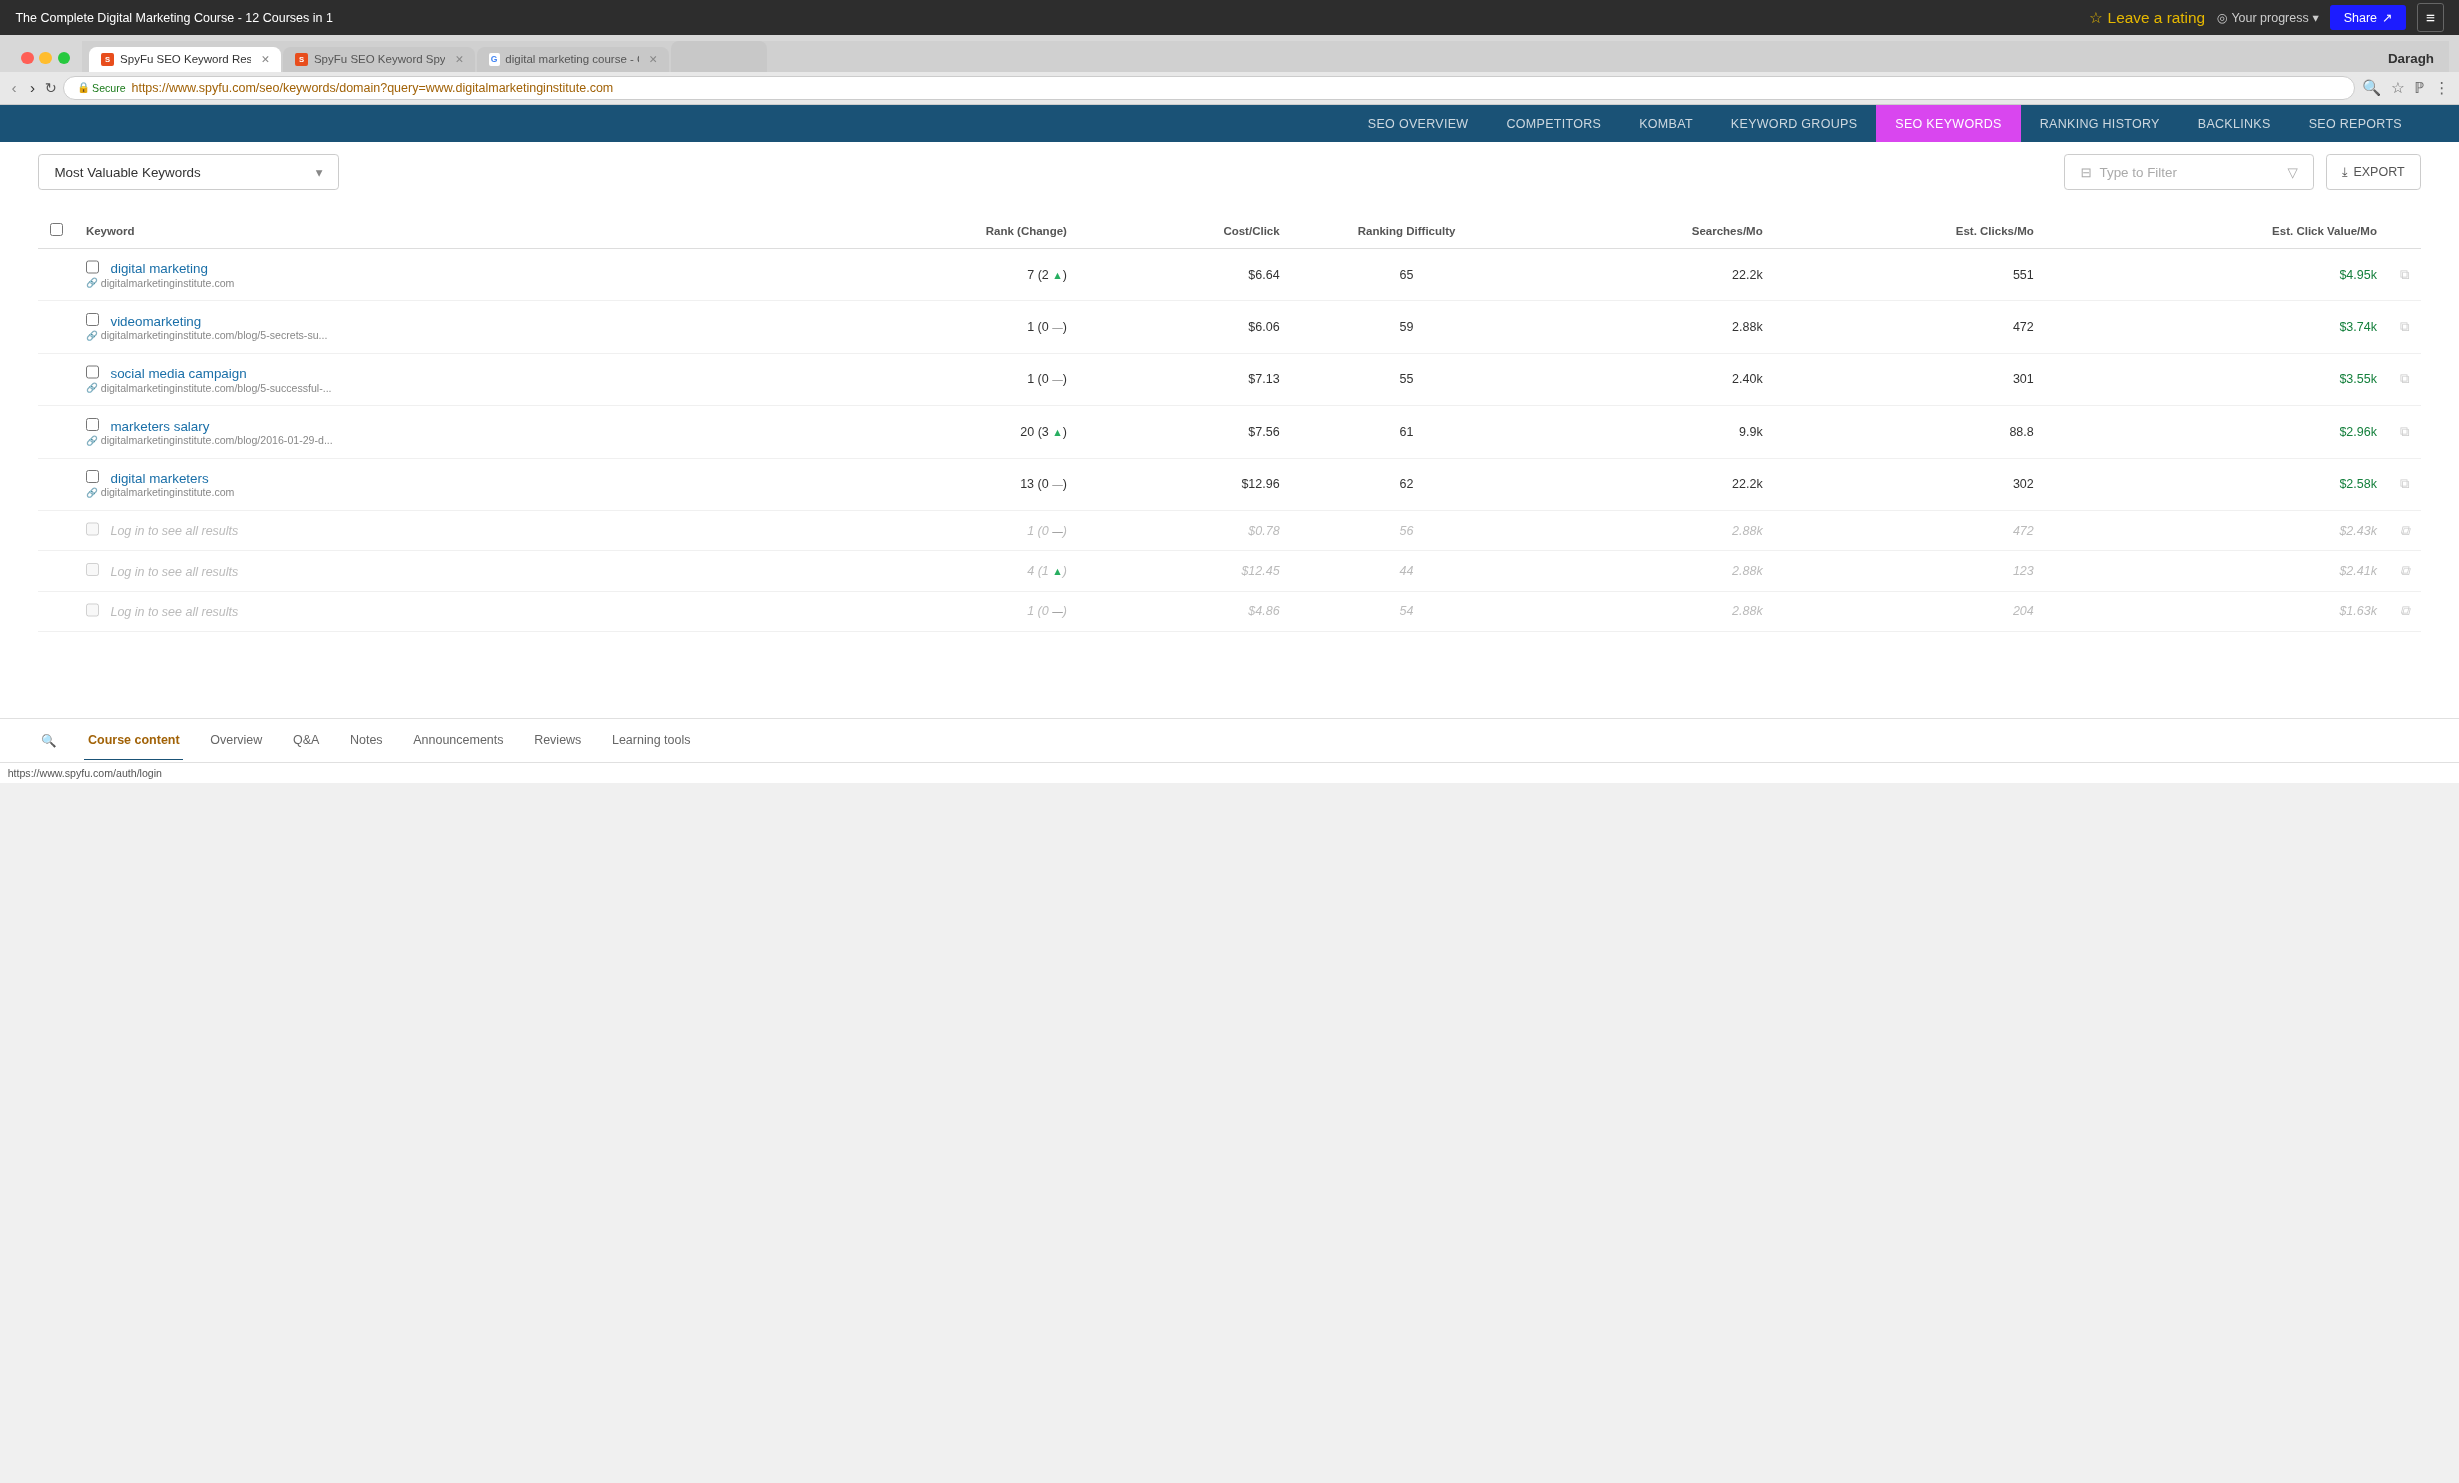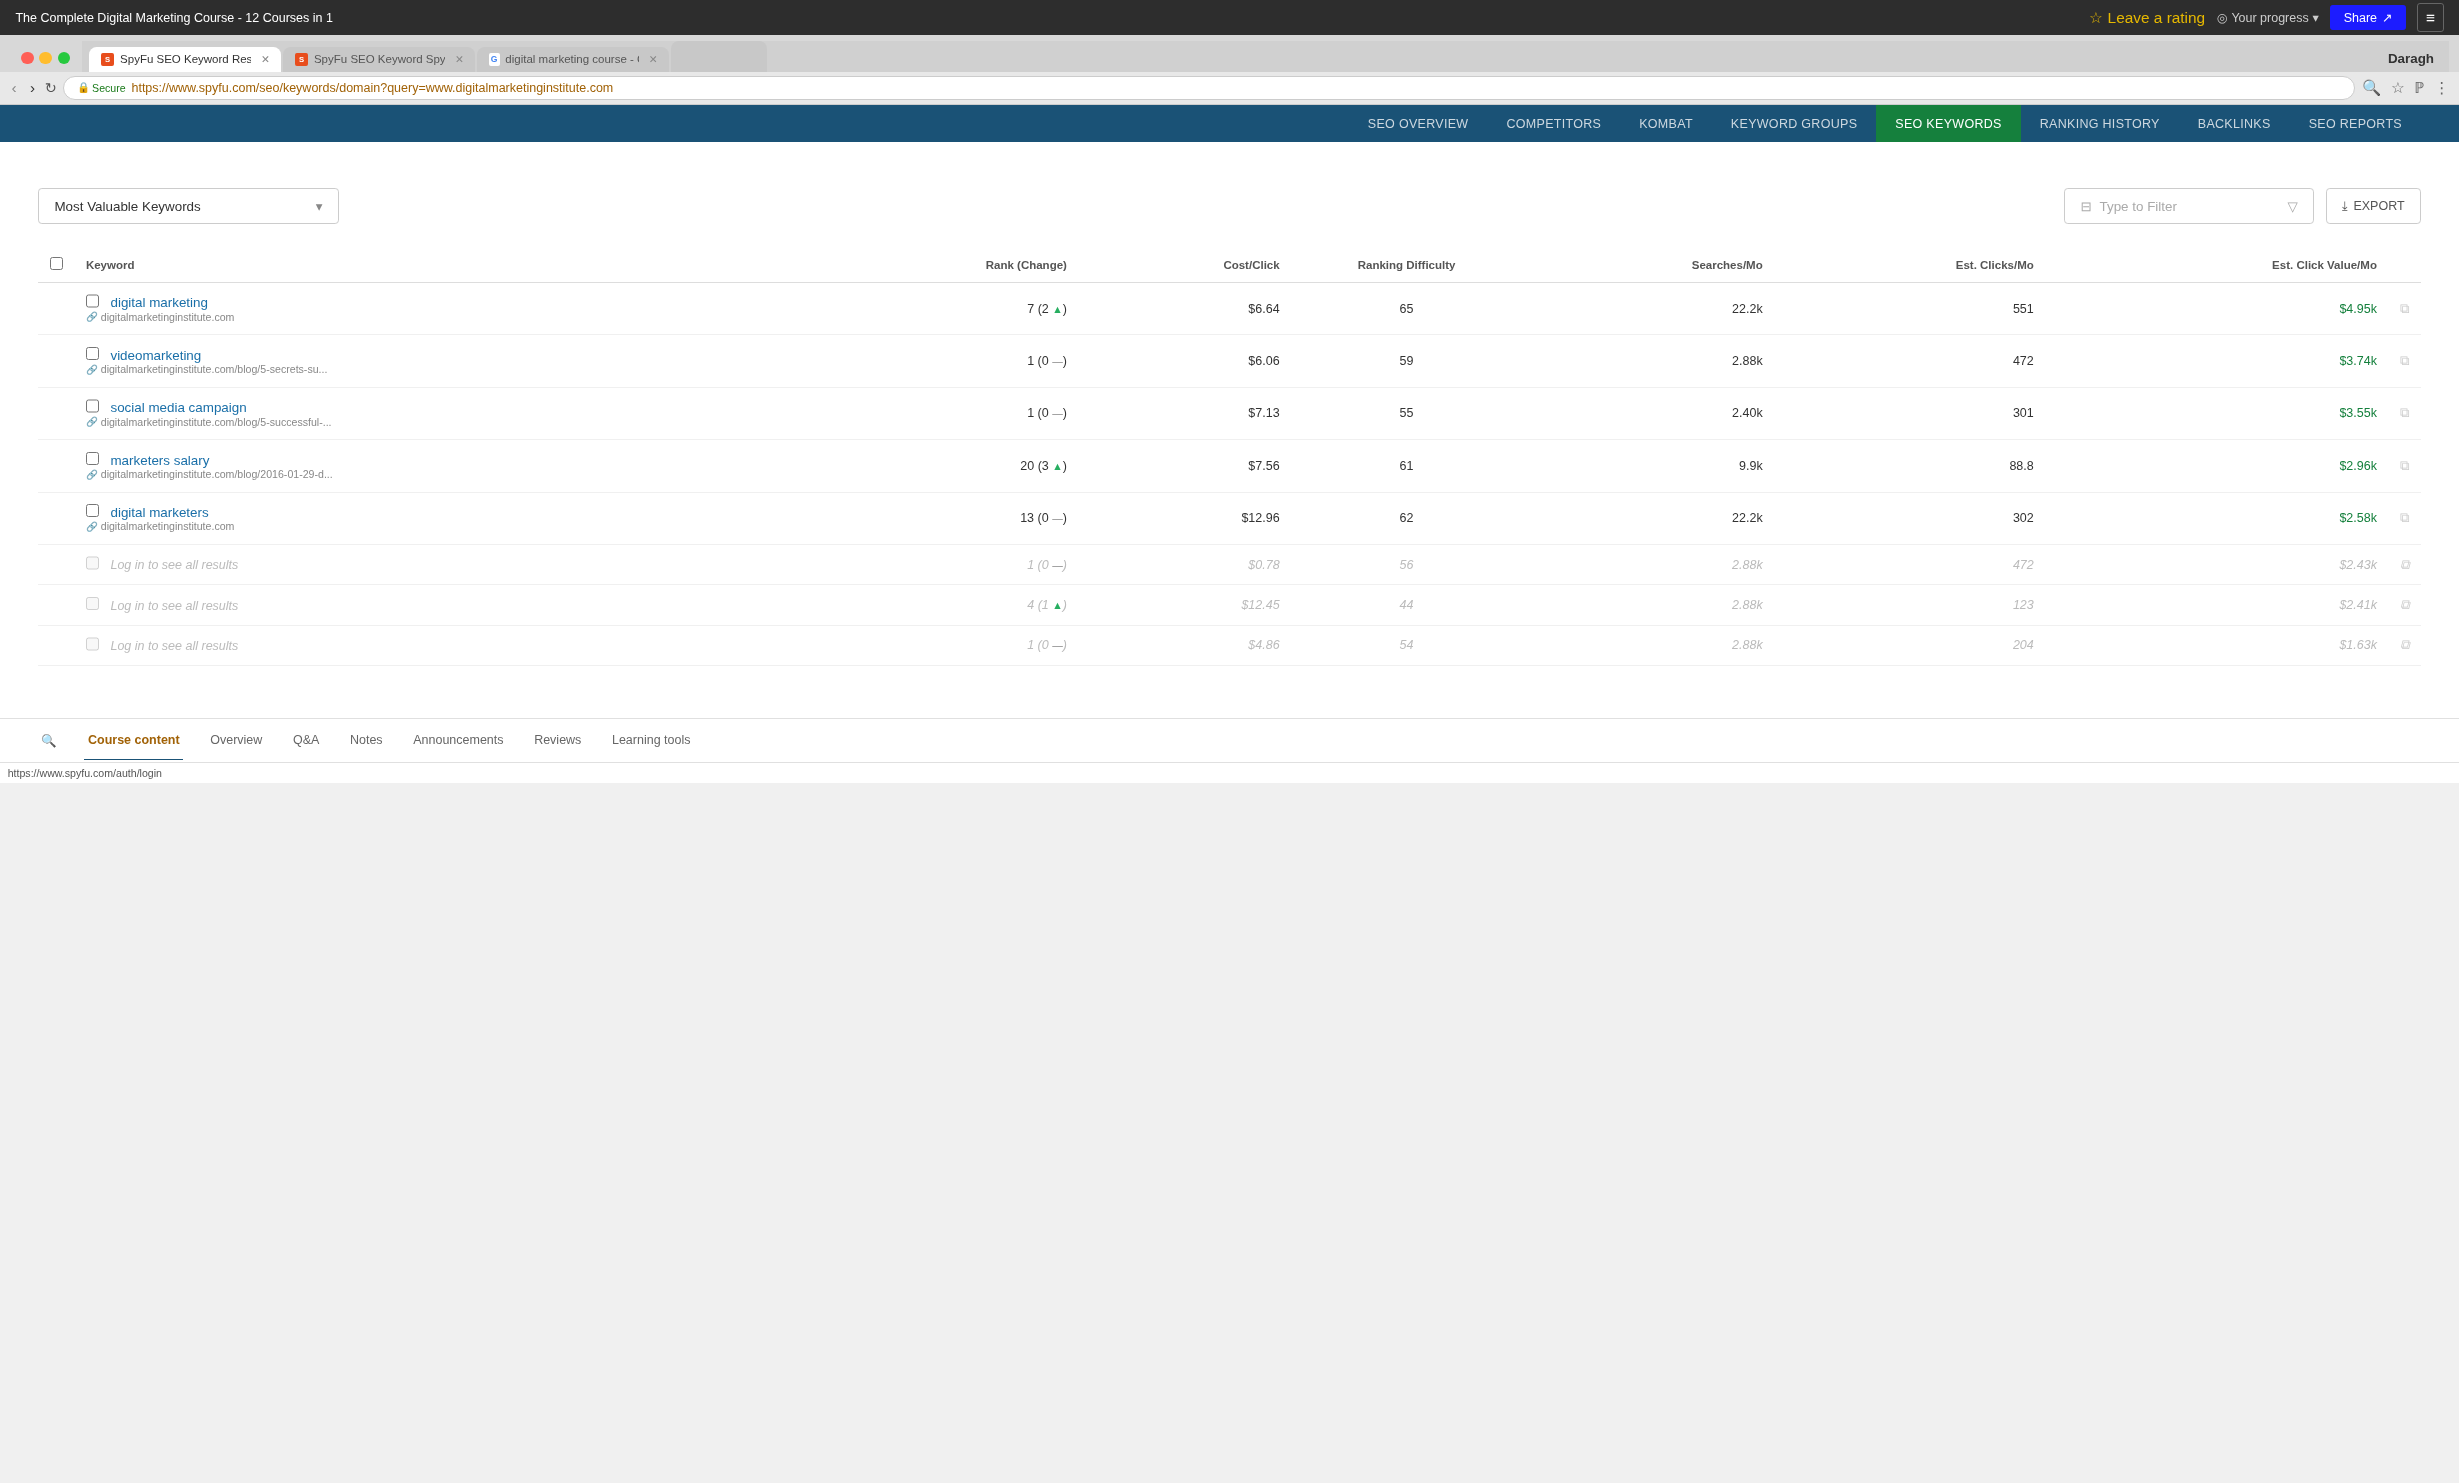--- a/index.html
+++ b/index.html
@@ -77,27 +77,27 @@
     }
     .nav-item {
       color: #cdd8e0;
       padding: 11.5px 19px;
       cursor: pointer;
       font-size: 12.5px;
       font-weight: 500;
       text-transform: uppercase;
       letter-spacing: 0.3px;
     }
-    .nav-item.active { background: #15803d; color: #fff; }
+    .nav-item.active { background: #d946ef; color: #fff; }
 
     
     .main-content {
       background: #fff;
       min-height: 576px;
-      padding: 46px 38px;
+      padding: 12px 38px;
     }
 
     
     .filter-row {
       display: flex;
       align-items: center;
       justify-content: space-between;
       margin-bottom: 23px;
     }
     .dropdown-select {

